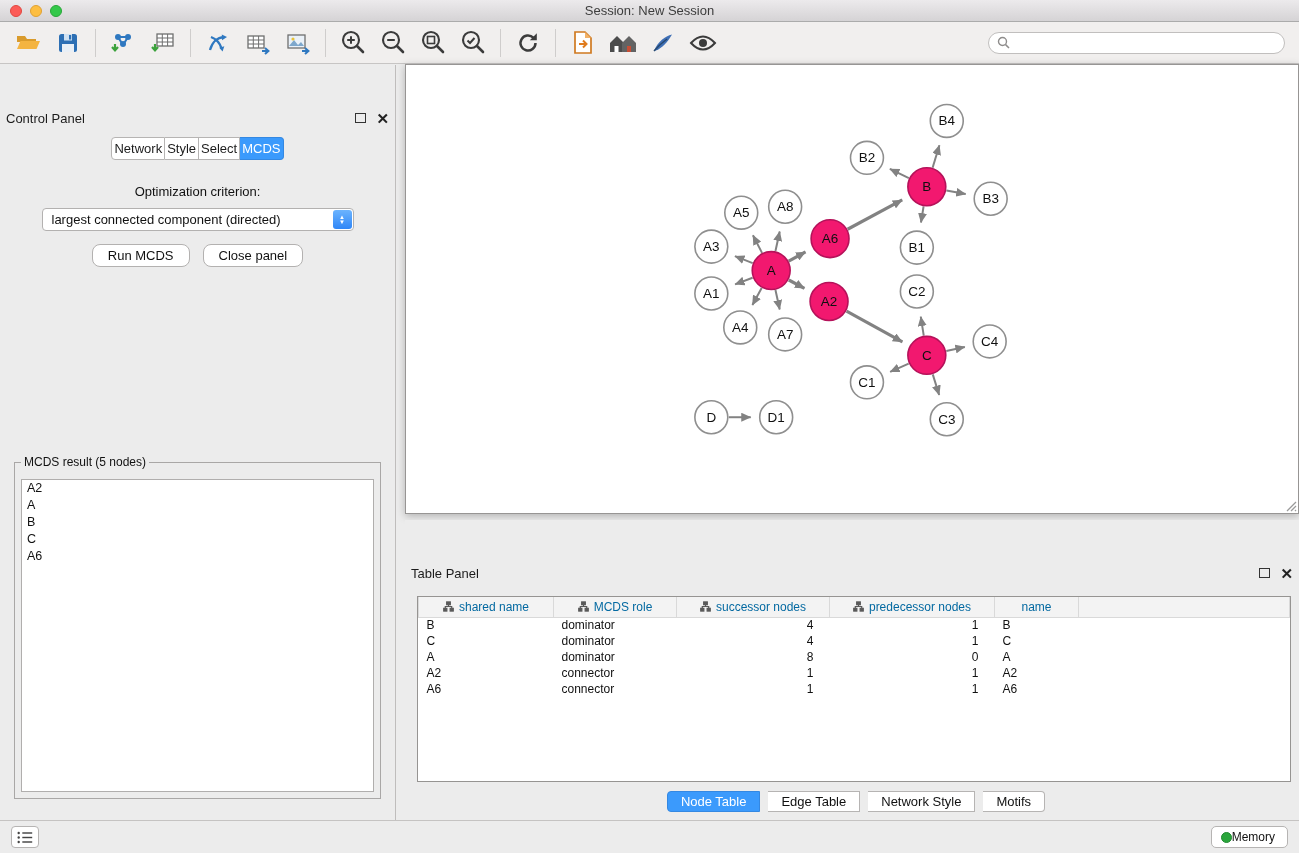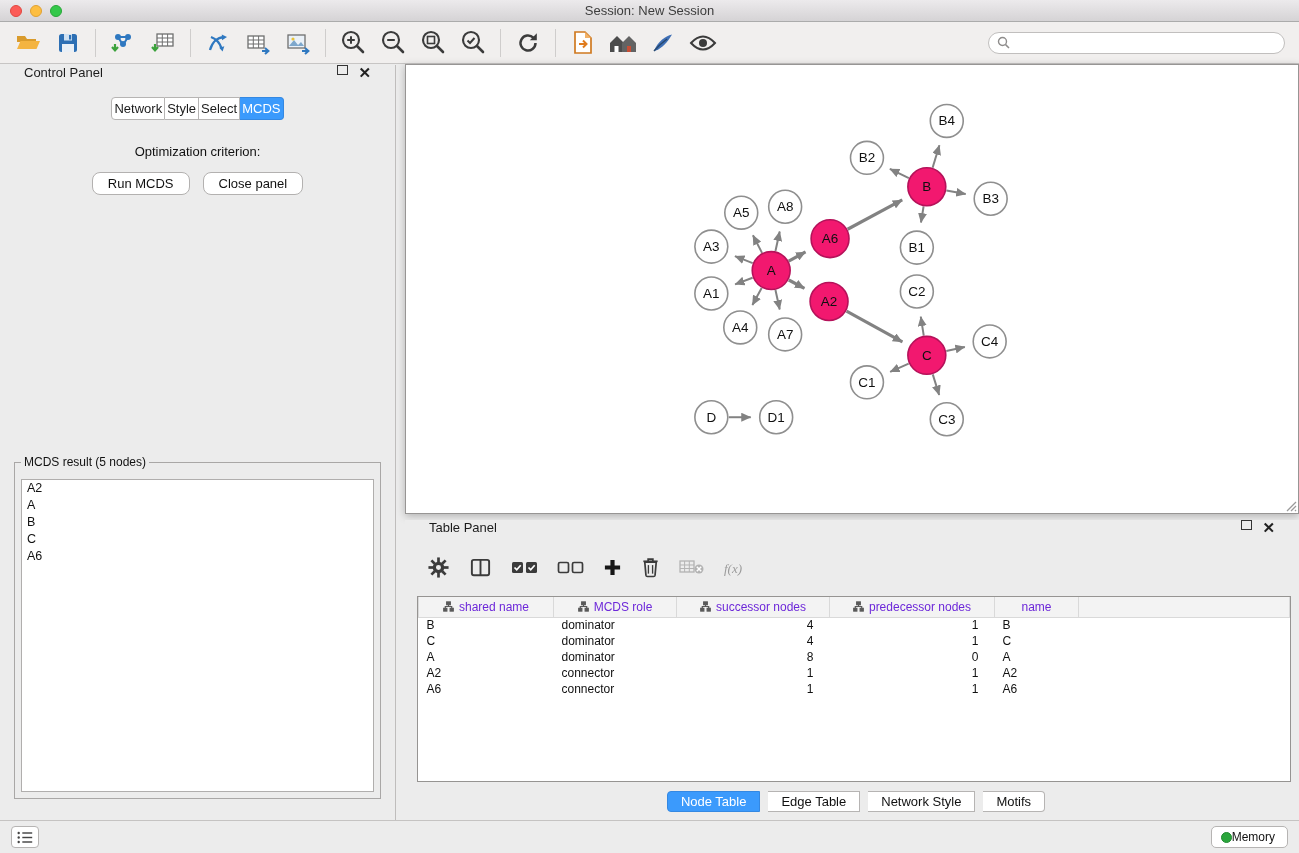--- a/index.html
+++ b/index.html
@@ -27,22 +27,22 @@
   .tsep { width:1px; height:28px; background:#cfcdcc; margin:0 7px; }
   .search { margin-left:auto; margin-right:6px; width:297px; height:22px; background:#fff;
     border:1px solid #c1bfbe; border-radius:12px; display:flex; align-items:center;
     padding:0 8px; gap:5px; }
   .search input { border:none; outline:none; background:transparent; flex:1; font-size:12px;
     font-family:"Liberation Sans", sans-serif; }
 
   
   .control-panel { position:absolute; left:0; top:65px; width:396px; height:755px;
     background:#ececec; border-right:1px solid #bfbdbc; }
-  .panel-header { height:26px; display:flex; padding:0 24px;
-    font-size:13px; color:#1c1c1c; }
+  .panel-header { height:26px; display:flex; align-items:center; padding:0 6px;
+    font-size:13px; color:#1c1c1c;margin-top:40px; }
   .panel-header .spacer { flex:1; }
   .float-btn { width:11px; height:10px; border:1.5px solid #333; margin-right:10px; }
   .close-x { font-size:15px; font-weight:bold; color:#222; line-height:1; }
 
   .seg-tabs { display:flex; justify-content:center; margin-top:6px; }
   .seg { font-size:13px; color:#1c1c1c; background:#fff; border:1px solid #b6b4b3;
     border-left:none; padding:3px 2px; }
   .seg:first-child { border-left:1px solid #b6b4b3; border-radius:4px 0 0 4px; }
   .seg:last-child { border-radius:0 4px 4px 0; }
   .seg.active { background:#3b9afc; border-color:#3488e2; color:#fff; }
@@ -80,21 +80,21 @@
   
   .table-panel { position:absolute; left:405px; top:520px; width:894px; height:300px;
     background:#ececec; }
   .tp-toolbar { height:38px; display:flex; align-items:center; gap:19px; padding:0 22px;
     margin-top:4px; }
   .fx { font-family:"Liberation Serif", serif; font-style:italic; font-size:13px; color:#9b9b9b; }
   .tp-table-wrap { position:absolute; left:12px; right:8px; top:76px; bottom:38px;
     background:#fff; border:1px solid #969492; overflow:hidden; }
   table.node-table { border-collapse:collapse; table-layout:fixed; width:100%; }
   .node-table th { background:#f3f3f3; border:1px solid #d9d9d9; border-top:none;
-    font-weight:normal; font-size:12px; color:#6d28d9; height:20px; padding:0 4px;
+    font-weight:normal; font-size:12px; color:#0369a1; height:20px; padding:0 4px;
     white-space:nowrap; overflow:hidden; }
   .node-table th .th-inner { display:flex; align-items:center; justify-content:center; gap:5px; }
   .node-table td { font-size:12px; color:#111; height:16px; padding:0 8px; white-space:nowrap; }
   .node-table td.num { text-align:right; padding-right:16px; }
   .c0{width:135px} .c1{width:123px} .c2{width:153px} .c3{width:165px} .c4{width:84px} .cf{width:auto}
   .bottom-tabs { position:absolute; bottom:8px; left:0; width:100%; display:flex; justify-content:center; }
   .btab { font-size:13px; color:#111; background:#fff; border:1px solid #b6b4b3;
     border-left:none; padding:2px 13px;margin-left:8px; }
   .btab:first-child { border-left:1px solid #b6b4b3; border-radius:4px 0 0 4px; }
   .btab:last-child { border-radius:0 4px 4px 0; }
@@ -269,20 +269,27 @@
       <span class="float-btn"></span>
       <span class="close-x">✕</span>
     </div>
     <div class="seg-tabs">
       <div class="seg">Network</div>
       <div class="seg">Style</div>
       <div class="seg">Select</div>
       <div class="seg active">MCDS</div>
     </div>
     <div class="opt-label">Optimization criterion:</div>
+    <div class="combo">
+      <span>largest connected component (directed)</span>
+      <span class="combo-stepper">
+          <span>▲</span>
+          <span>▼</span>
+        </span>
+    </div>
     <div class="btn-row">
       <button class="btn">Run MCDS</button>
       <button class="btn">Close panel</button>
     </div>
     <fieldset class="result-group">
       <legend>MCDS result (5 nodes)</legend>
       <div class="result-list">
           <div class="list-item">A2</div>
           <div class="list-item">A</div>
           <div class="list-item">B</div>

